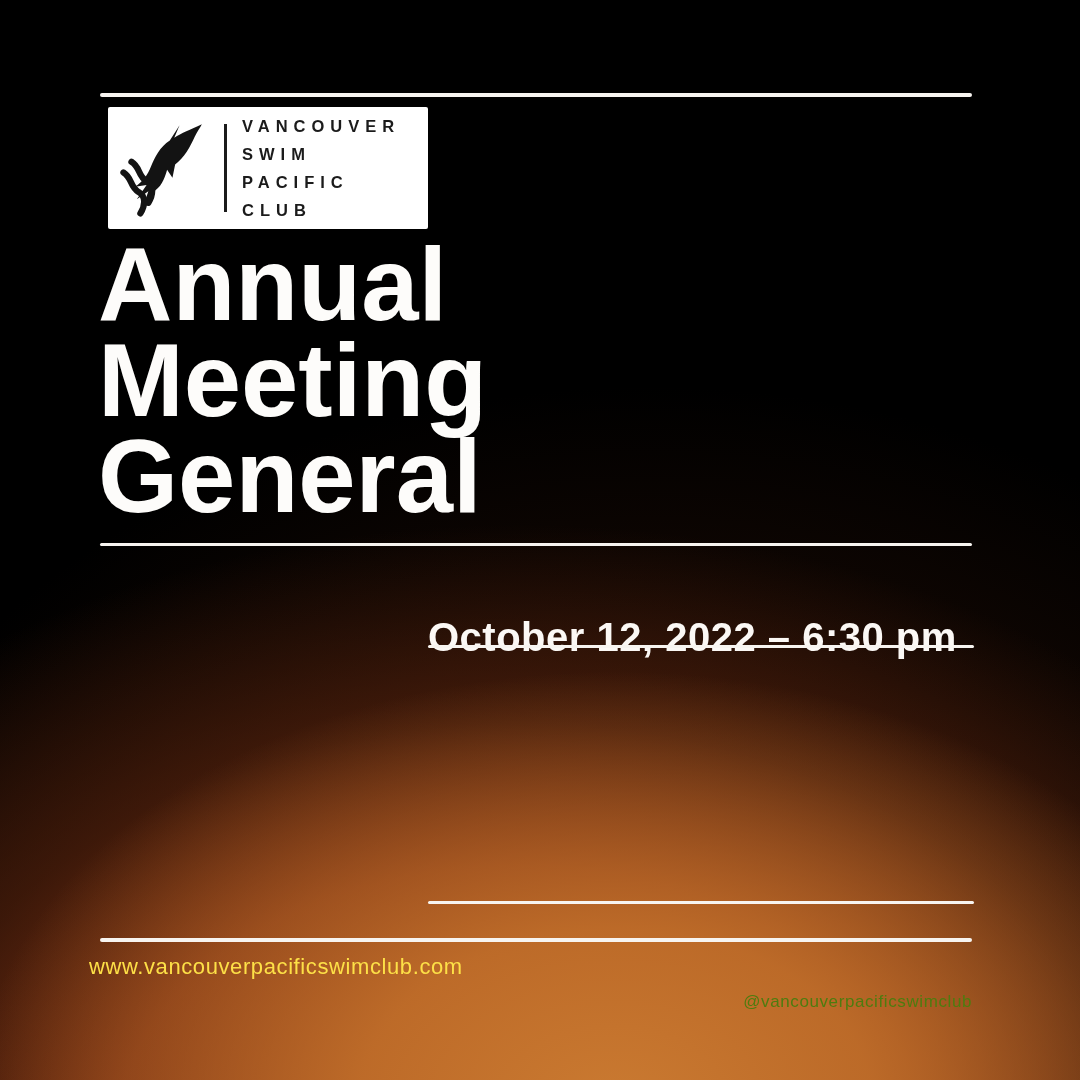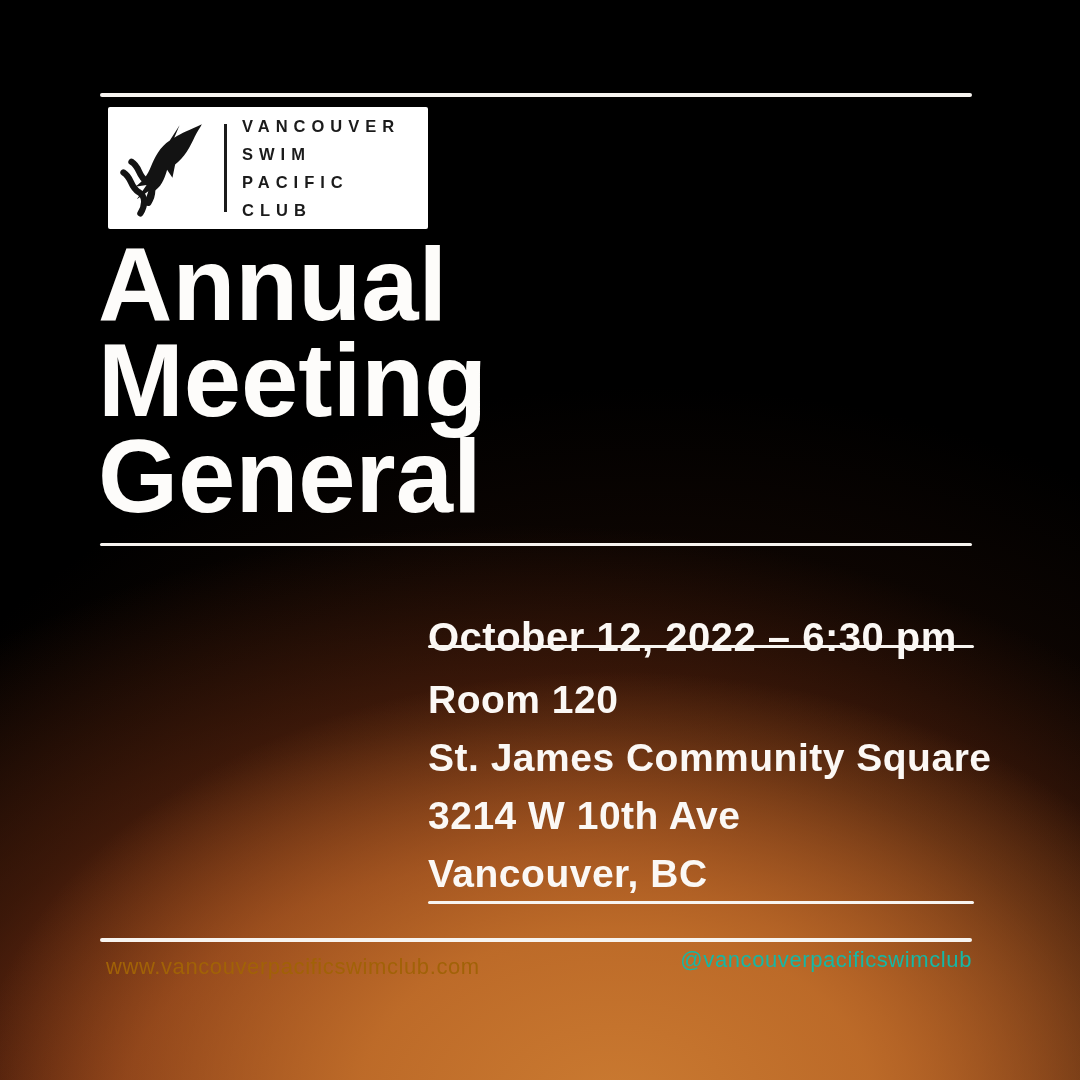--- a/index.html
+++ b/index.html
@@ -46,27 +46,27 @@
     position:absolute;left:428px;top:571px;
     color:#fbf8f5;font-size:40px;font-weight:700;
     letter-spacing:0.5px;white-space:nowrap;margin-top:44px;
   }
   .address{
     position:absolute;left:428px;top:671px;
     color:#fbf8f5;font-size:39px;font-weight:700;
     line-height:58px;letter-spacing:0.5px;white-space:nowrap;
   }
   .footer-left{
-    position:absolute;left:106px;top:954px;
-    color:#a16207;font-size:22px;font-weight:500;
+    position:absolute;left:89px;top:954px;
+    color:#fde047;font-size:22px;font-weight:500;
     letter-spacing:0.6px;white-space:nowrap;
   }
   .footer-right{
-    position:absolute;right:108px;top:947px;
-    color:#14b8a6;font-size:22px;font-weight:500;
+    position:absolute;right:108px;top:992px;
+    color:#4d7c0f;font-size:17px;font-weight:500;
     letter-spacing:0.6px;white-space:nowrap;
   }
 </style>
 </head>
 <body>
 
 <div class="canvas">
   <div class="glow"></div>
 
   <div class="hline line-top"></div>
@@ -107,26 +107,20 @@
     <div>Meeting</div>
     <div>General</div>
   </div>
 
   <div class="hline line-heading"></div>
 
   <div class="datetime">October 12, 2022 – 6:30 pm</div>
 
   <div class="hline line-date"></div>
 
-  <div class="address">
-    <div>Room 120</div>
-    <div>St. James Community Square</div>
-    <div>3214 W 10th Ave</div>
-    <div>Vancouver, BC</div>
-  </div>
 
   <div class="hline line-address"></div>
 
   <div class="hline line-footer"></div>
 
   <div class="footer-left">www.vancouverpacificswimclub.com</div>
   <div class="footer-right">@vancouverpacificswimclub</div>
 </div>
 
 </body></html>

